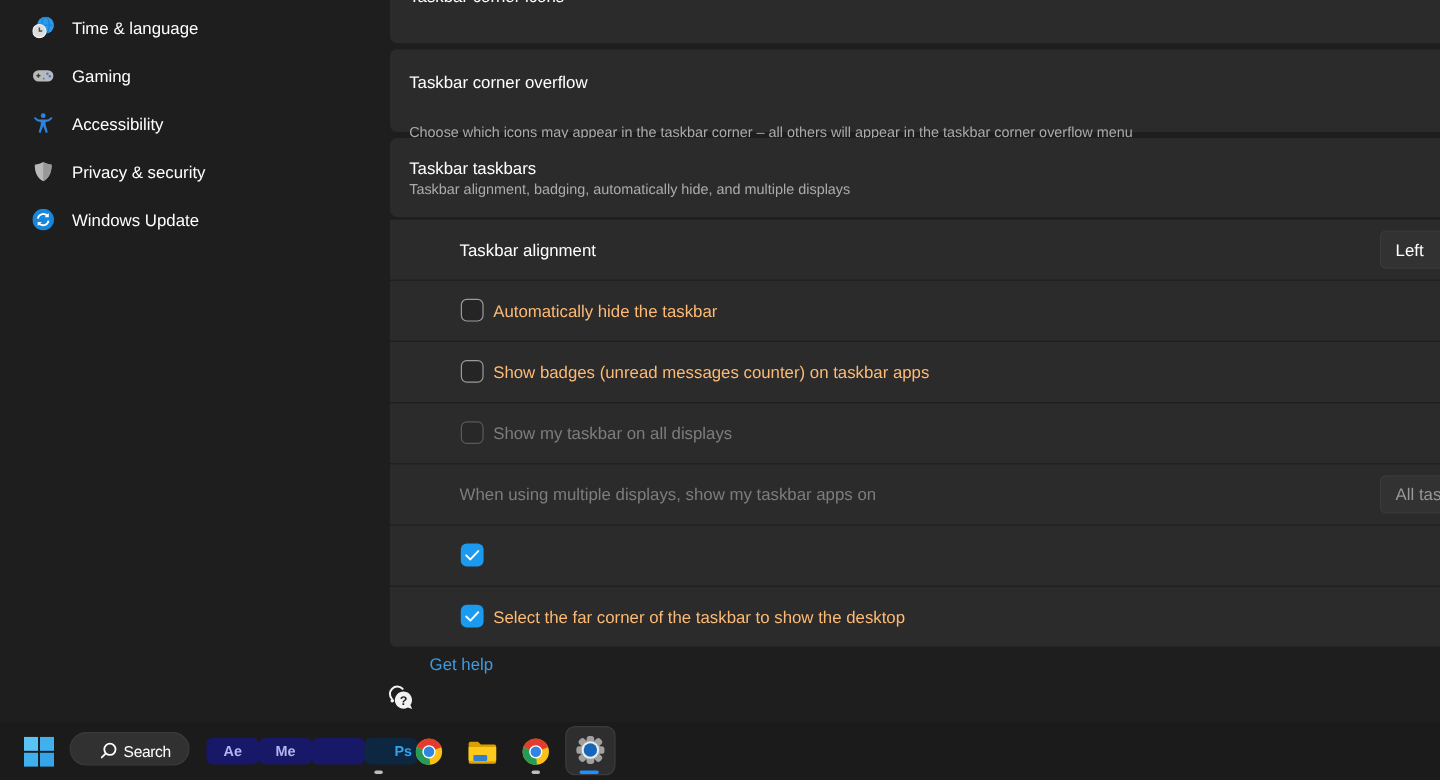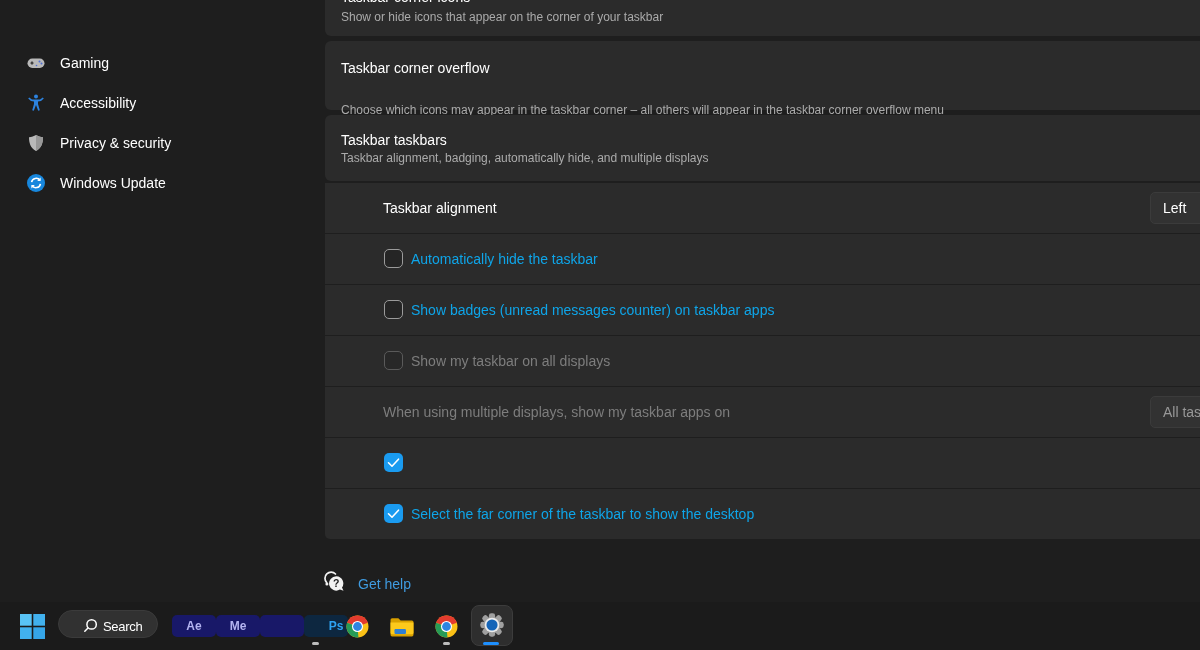--- a/index.html
+++ b/index.html
@@ -18,34 +18,45 @@
   .card .t { position:absolute; left:16px; color:#ffffff; font-size:14px; }
   .card .s { position:absolute; left:16px; color:#ababab; font-size:12px; }
   .row { position:absolute; left:0; width:940px; height:50px; background:#2b2b2b; }
   .row .lbl { position:absolute; left:58px; top:50%; transform:translateY(-50%);
     color:#ffffff; font-size:14px; white-space:nowrap; }
   .row .cb { position:absolute; left:59px; top:50%; margin-top:-10px; width:19px; height:19px;
     border:1px solid #9b9b9b; border-radius:5px; background:#252525; }
   .row .cbc { position:absolute; left:59px; top:50%; margin-top:-10px; width:19px; height:19px;
     border-radius:5px; background:#1a9bf0; }
   .row .cbtext { position:absolute; left:86px; top:50%; transform:translateY(-50%);
-    color:#0ea5e9; font-size:14px; white-space:nowrap; }
+    color:#fdba74; font-size:14px; white-space:nowrap; }
   .drop { position:absolute; left:825px; top:50%; margin-top:-16px; height:32px; width:130px;
     background:#323232; border:1px solid #3b3b3b; border-radius:5px;
     color:#ffffff; font-size:14px; line-height:30px; padding-left:12px; }
   .dim { color:#7d7d7d !important; }
   
   .taskbar { position:absolute; left:0; top:602px; width:1200px; height:48px; background:#1b1b1b; }
   .ticon { position:absolute; top:13px; width:44px; height:22px; }
   .underdash { position:absolute; top:40px; width:7px; height:3px; border-radius:2px; background:#bdbdbd; }
 </style>
 </head>
 <body>
 
 <div class="nav">
+  <div class="navitem" style="top:5px;">
+    <svg class="ic" viewBox="0 0 18 18">
+      <circle cx="11" cy="7" r="7" fill="#2d9ae8"></circle>
+      <ellipse cx="11" cy="7" rx="3.1" ry="6.8" fill="none" stroke="#1a7fd4" stroke-width=".9"></ellipse>
+      <line x1="4.2" y1="7" x2="17.8" y2="7" stroke="#1a7fd4" stroke-width=".9"></line>
+      <circle cx="5.8" cy="11.9" r="5.5" fill="#dcdcdc"></circle>
+      <circle cx="5.8" cy="11.9" r="5.5" fill="none" stroke="#f2f2f2" stroke-width="1"></circle>
+      <path d="M5.8 8.9 V11.9 H8.2" stroke="#4a4a4a" stroke-width="1.2" fill="none"></path>
+    </svg>
+    <div class="lbl">Time &amp; language</div>
+  </div>
   <div class="navitem" style="top:45px;">
     <svg class="ic" viewBox="0 0 18 18">
       <rect x="0.5" y="4.5" width="17" height="9.5" rx="4.75" fill="#b9b9b9"></rect>
       <circle cx="5" cy="9" r="1" fill="#3a3a3a"></circle>
         <rect x="4.4" y="7.2" width="1.2" height="3.6" rx=".5" fill="#3a3a3a"></rect>
       <rect x="3.2" y="8.4" width="3.6" height="1.2" rx=".5" fill="#3a3a3a"></rect>
       <circle cx="12.5" cy="7.5" r="1" fill="#4d6dd6"></circle>
       <circle cx="14.5" cy="9.5" r="1" fill="#4d6dd6"></circle>
       <circle cx="9.5" cy="11.5" r=".8" fill="#4d6dd6"></circle>
     </svg>
@@ -73,21 +84,20 @@
       <path d="M9 1 C11 2.2 13.5 3 16 3.2 C16 8.5 14.8 13.8 9 17 C3.2 13.8 2 8.5 2 3.2 C4.5 3 7 2.2 9 1 Z" fill="#b9b9b9"></path>
       <path d="M9 1 C11 2.2 13.5 3 16 3.2 C16 8.5 14.8 13.8 9 17 Z" fill="#989898"></path>
     </svg>
     <div class="lbl">Privacy &amp; security</div>
   </div>
 </div>
 
 <div class="content">
   <div class="card" style="top:-32px; height:68px;">
     <div class="t" style="top:21px;">Taskbar corner icons</div>
-    <div class="s" style="top:42px;">Show or hide icons that appear on the corner of your taskbar</div>
   </div>
   <div class="card" style="top:41px; height:69px;">
     <div class="t" style="top:19px;">Taskbar corner overflow</div>
     <div class="s" style="top:38px;margin-top:24px;">Choose which icons may appear in the taskbar corner – all others will appear in the taskbar corner overflow menu</div>
   </div>
   <div class="card" style="top:115px; height:66px;">
     <div class="t" style="top:17px;">Taskbar taskbars</div>
     <div class="s" style="top:36px;">Taskbar alignment, badging, automatically hide, and multiple displays</div>
   </div>
 
@@ -122,21 +132,21 @@
         </svg></div>
     <div class="cbtext">Select the far corner of the taskbar to show the desktop</div>
   </div>
 
   <svg class="abs" style="left:-3px; top:569px;" width="24" height="24" viewBox="0 0 24 24">
     <path d="M13.5 5 A 5.9 5.9 0 1 0 4.7 13.6" fill="none" stroke="#f2f2f2" stroke-width="1.7" stroke-linecap="round"></path>
     <circle cx="4.9" cy="15" r="1.5" fill="#f2f2f2"></circle>
     <path d="M14.5 7.2 a 7.2 7.2 0 1 0 3.4 13.4 l 3.6 1.2 -1.5 -3.3 a 7.2 7.2 0 0 0 -5.5 -11.3 z" fill="#f2f2f2"></path>
     <text x="14.3" y="18.2" font-size="10.5" fill="#1e1e1e" text-anchor="middle" font-weight="bold" font-family="Liberation Sans">?</text>
   </svg>
-  <div class="abs" style="left:33px; top:576px; color:#3f9be0; font-size:14px;">Get help</div>
+  <div class="abs" style="left:33px; top:545px; color:#3f9be0; font-size:14px;">Get help</div>
 </div>
 
 <div class="taskbar">
 
   <svg class="abs" style="left:20px; top:12px;" width="25" height="25" viewBox="0 0 25 25">
     <rect x="0" y="0" width="11.7" height="11.7" fill="#59c3f5"></rect>
     <rect x="13.3" y="0" width="11.7" height="11.7" fill="#41b1ee"></rect>
     <rect x="0" y="13.3" width="11.7" height="11.7" fill="#41b1ee"></rect>
     <rect x="13.3" y="13.3" width="11.7" height="11.7" fill="#35a5e8"></rect>
   </svg>

